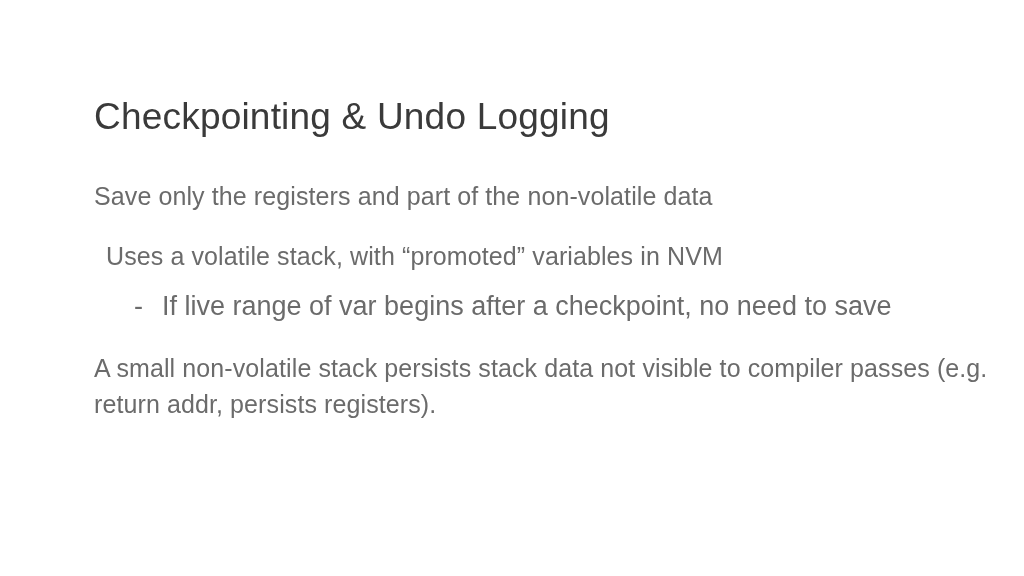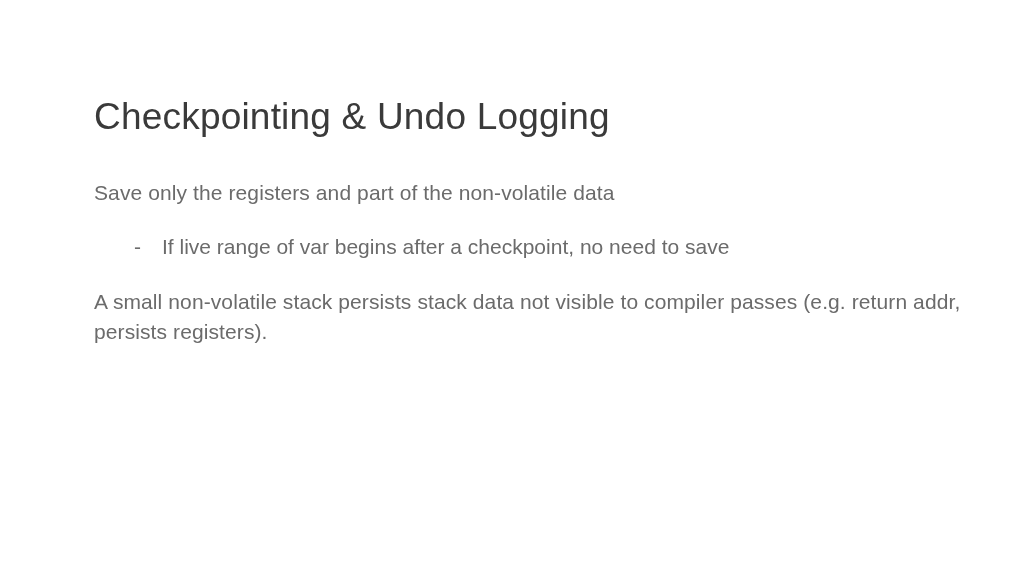--- a/index.html
+++ b/index.html
@@ -16,33 +16,33 @@
       position: relative;
     }
     .title {
       font-size: 37px;
       font-weight: 400;
       color: #3a3a3a;
       margin-bottom: 40px;
       letter-spacing: 0.2px;
     }
     .body-text {
-      font-size: 21px;
+      font-size: 25px;
       font-weight: 400;
       color: #6b6b6b;
       line-height: 1.45;
       margin-bottom: 24px;
       letter-spacing: 0.1px;
     }
     .sub-list {
       margin-left: 28px;
       margin-top: 2px;
     }
     .sub-item {
-      font-size: 21px;
+      font-size: 27px;
       font-weight: 400;
       color: #6b6b6b;
       line-height: 1.45;
       position: relative;
       padding-left: 28px;
     }
     .sub-item::before {
       content: "-";
       position: absolute;
       left: 0;
@@ -62,20 +62,21 @@
   </style>
 </head>
 <body>
 
 <div class="slide">
   <h1 class="title">Checkpointing &amp; Undo Logging</h1>
 
   <p class="body-text">Save only the registers and part of the non-volatile data</p>
 
   <div class="group">
+    <p class="body-text">Uses a volatile stack, with “promoted” variables in NVM</p>
     <div class="sub-list">
       <div class="sub-item">If live range of var begins after a checkpoint, no need to save</div>
     </div>
   </div>
 
 
   <p class="body-text">A small non-volatile stack persists stack data not visible to compiler passes (e.g. return addr, persists registers).</p>
 
   <div class="bottom-bar"></div>
 </div>

